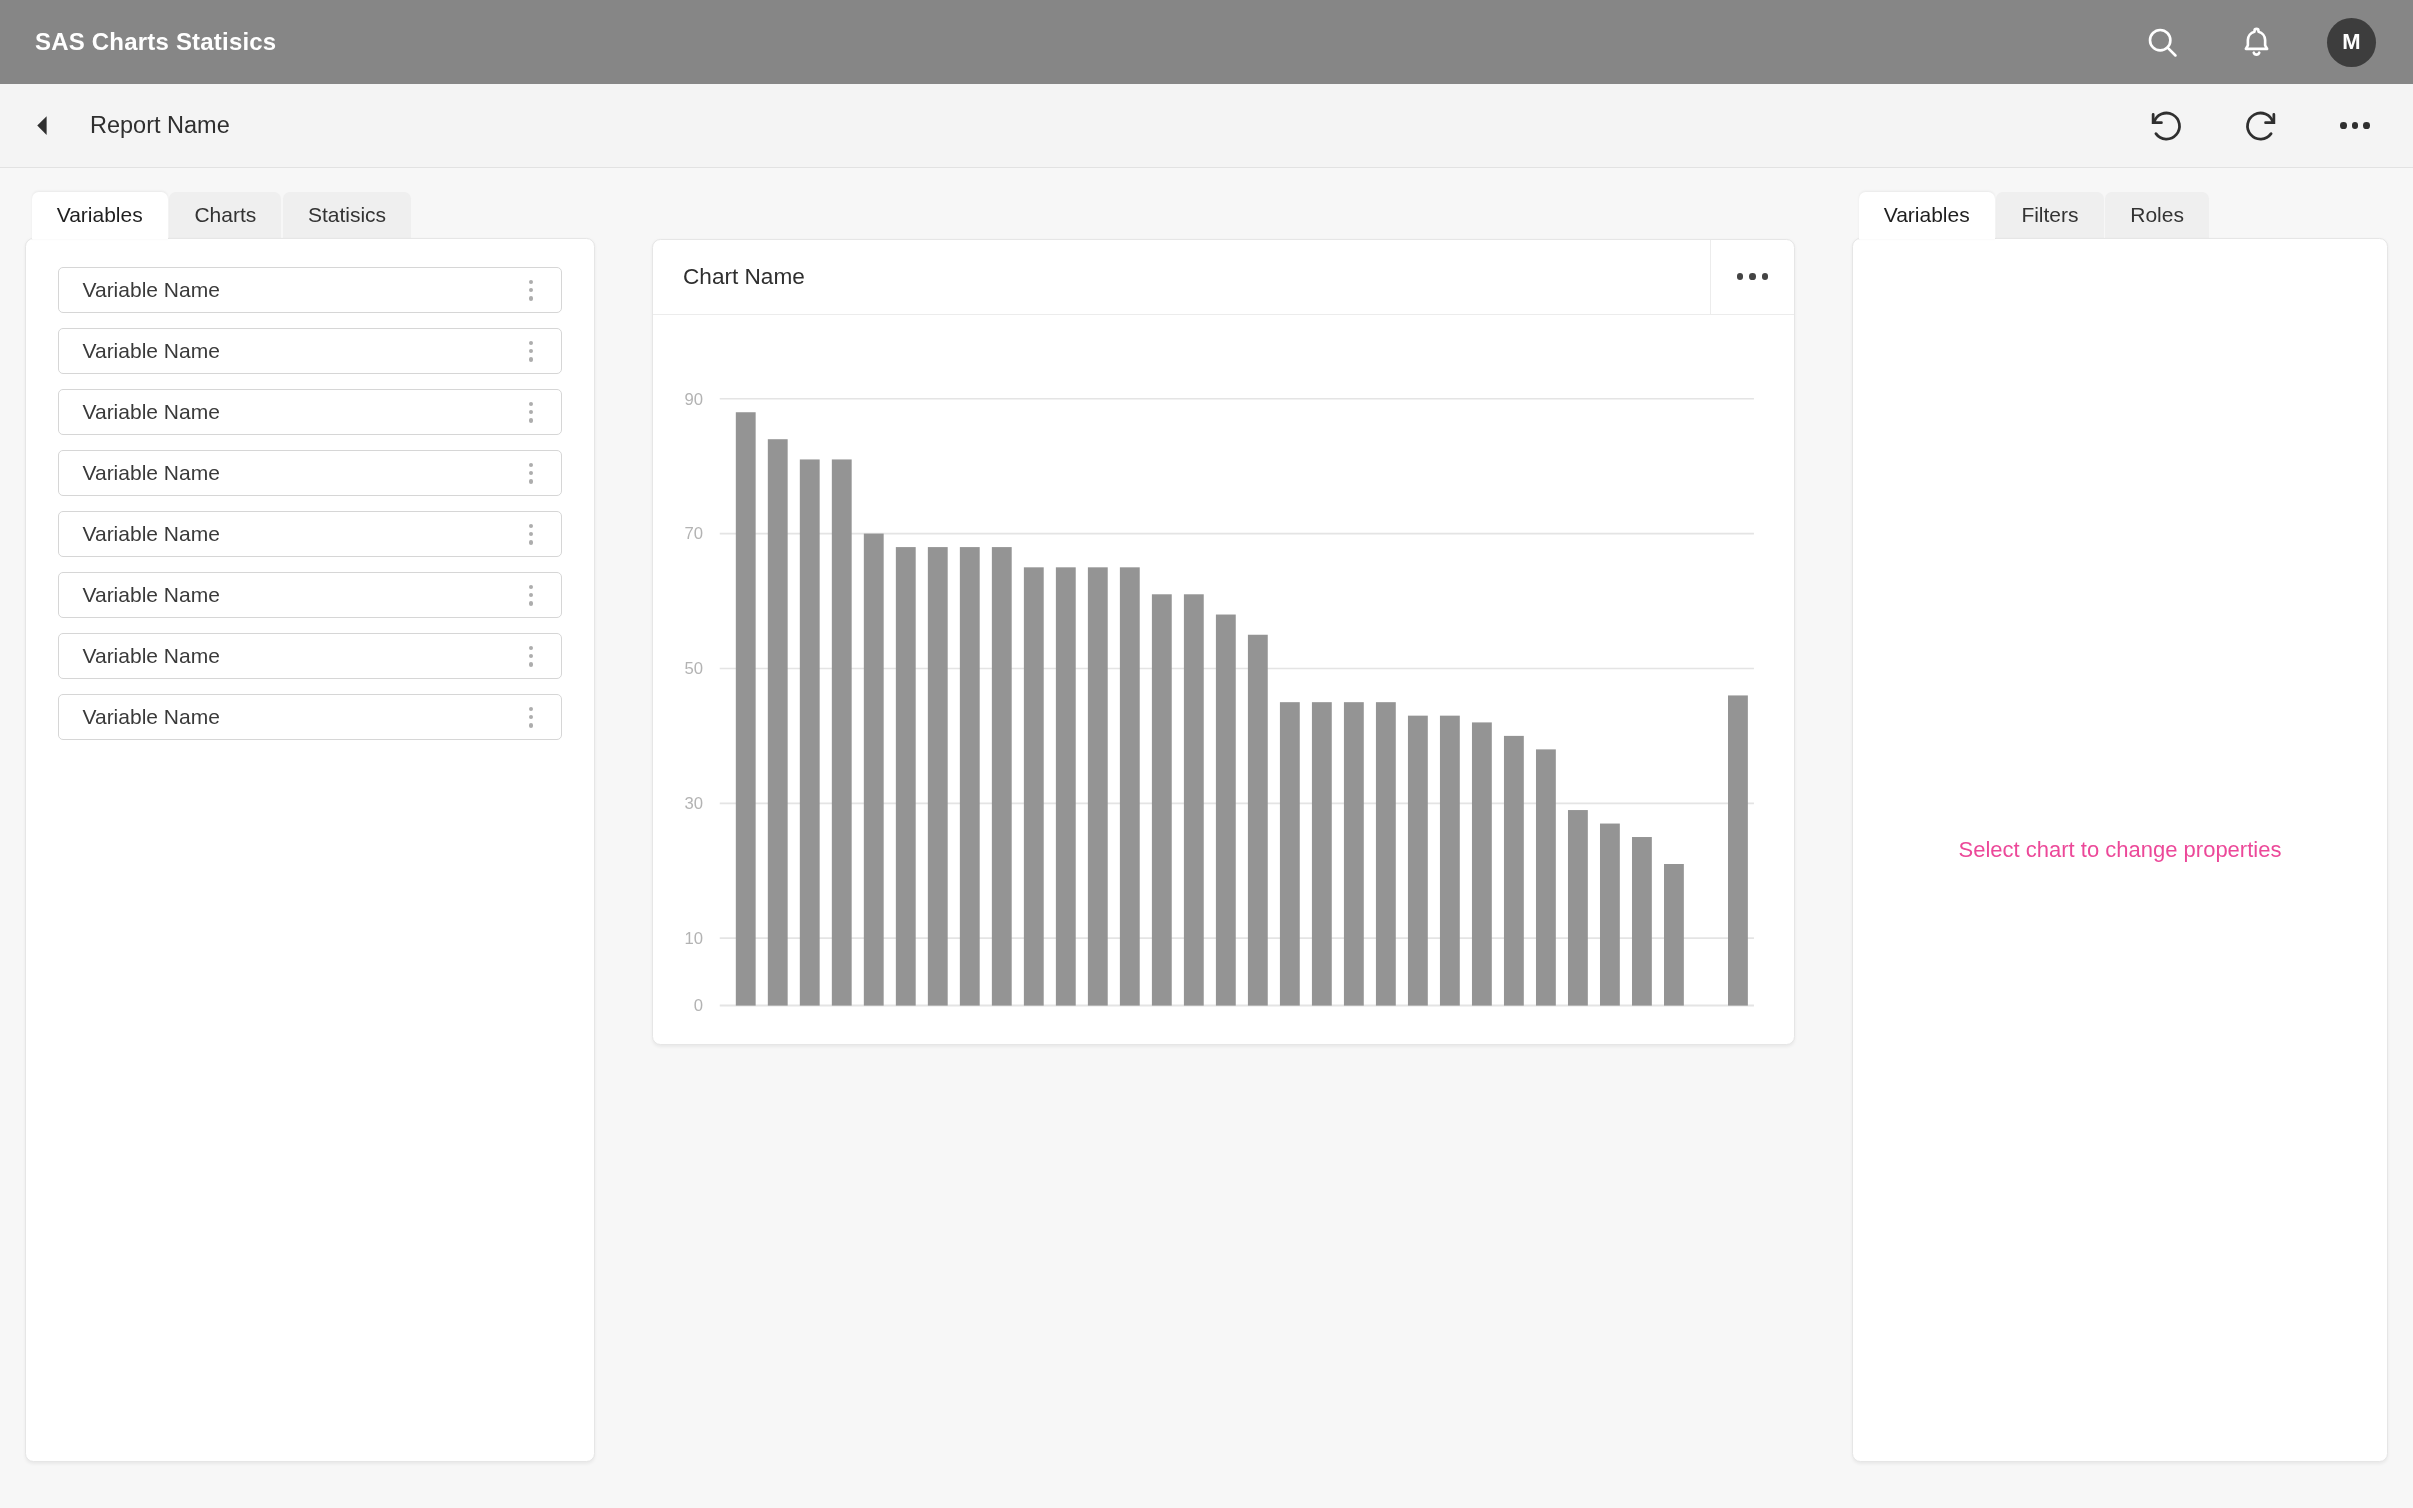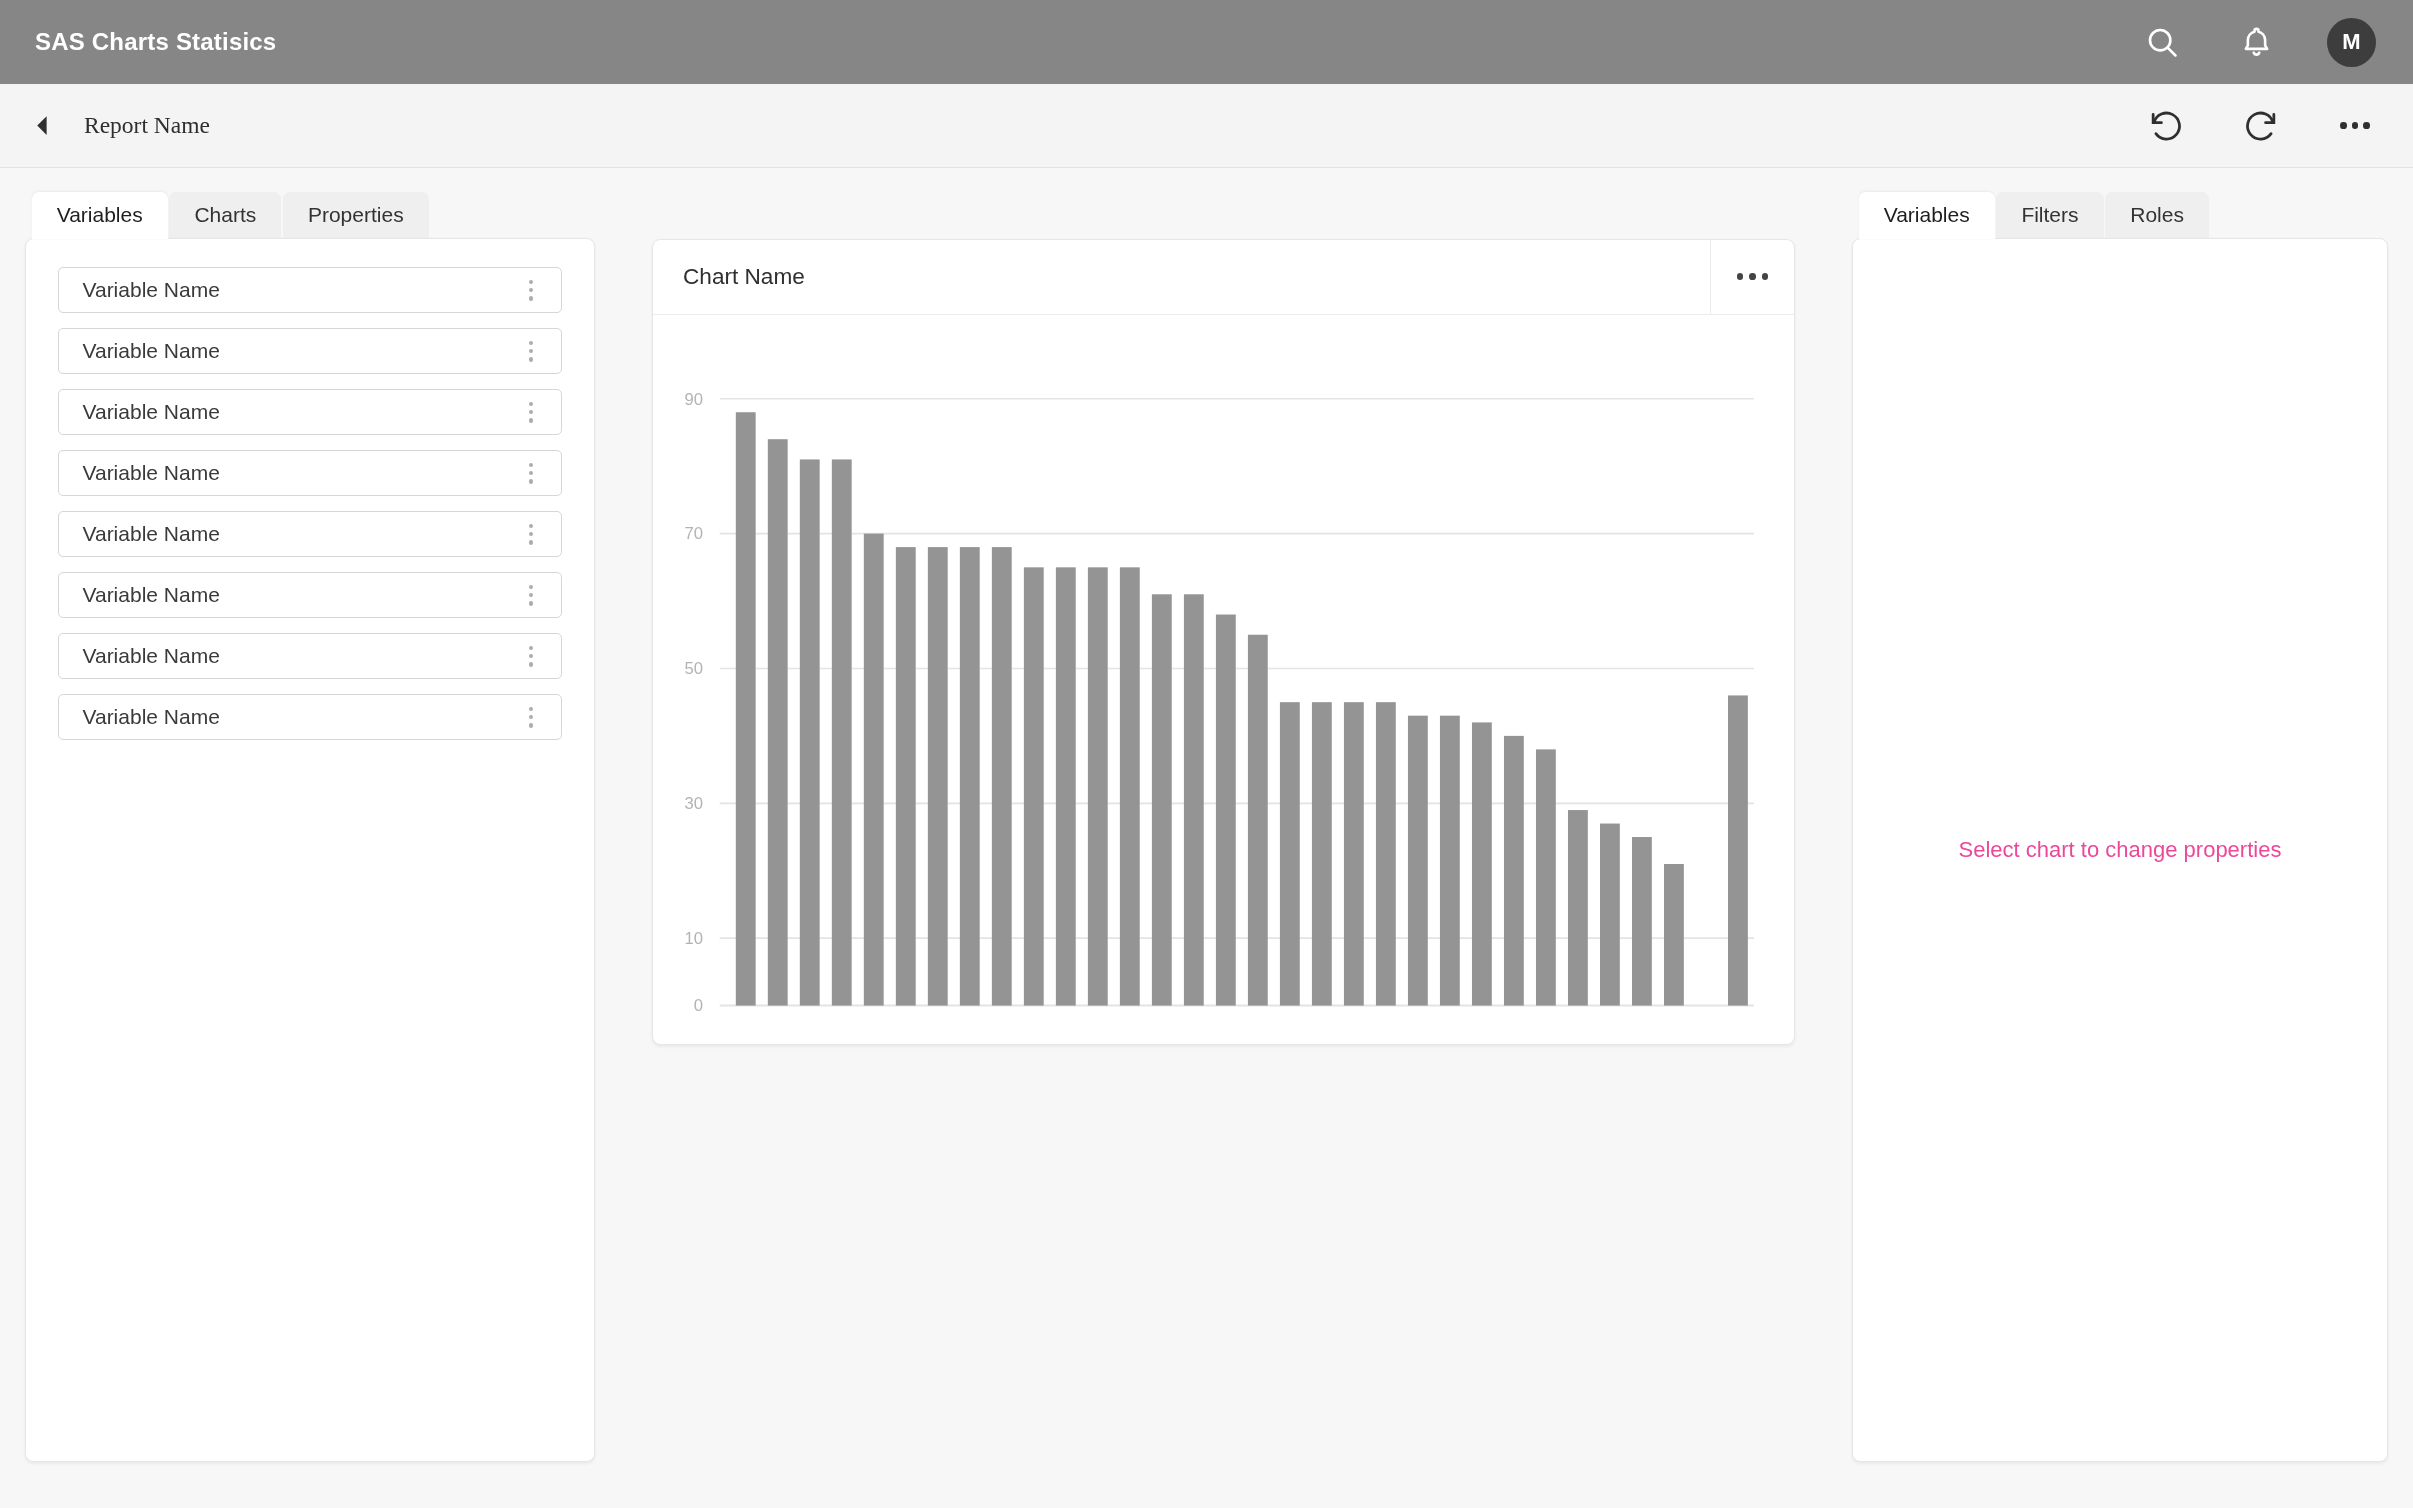--- a/index.html
+++ b/index.html
@@ -48,22 +48,21 @@
   }
   .back-arrow {
     width: 37px; height: 37px;
     display: flex; align-items: center; justify-content: center;
     cursor: pointer;
     color: #2f2f2f;
   }
   .report-name {
     font-size: 23.5px;
     color: #2f2f2f;
-    margin-left: 22px;
-    font-family: Liberation Serif, serif;
+    margin-left: 28px;
   }
   .reportbar-spacer { flex: 1 1 auto; }
   .reportbar-actions { display: flex; align-items: center; gap: 49px; }
   .dots-btn {
     width: 42px; height: 42px;
     display: flex; align-items: center; justify-content: center;
     gap: 5px; cursor: pointer;
   }
   .dots-btn i {
     display: block; width: 6.7px; height: 6.7px; border-radius: 50%;
@@ -239,21 +238,21 @@
 
   <div class="left-col">
     <div class="tabstrip">
       <div class="tab active">
         <span>Variables</span>
       </div>
       <div class="tab">
         <span>Charts</span>
       </div>
       <div class="tab">
-        <span>Properties</span>
+        <span>Statisics</span>
       </div>
     </div>
     <div class="panel-card left-card">
       <div class="var-item">
         <span class="var-label">Variable Name</span>
         <span class="kebab">
             <i></i>
             <i></i>
             <i></i>
           </span>

